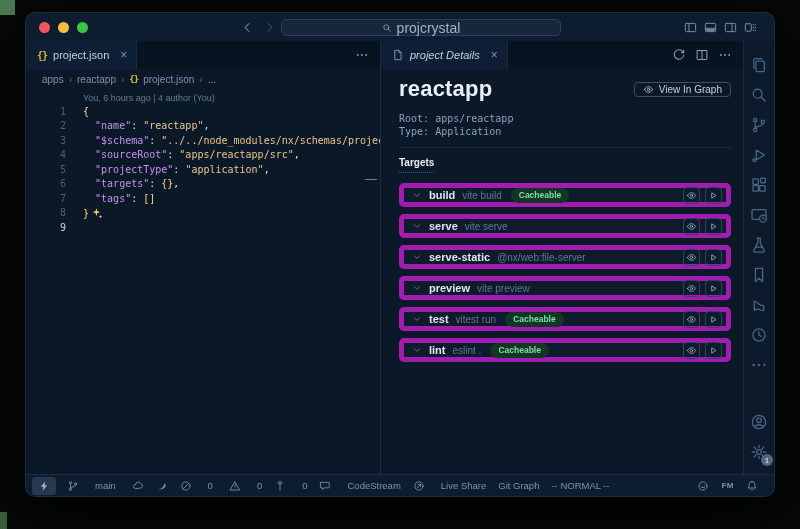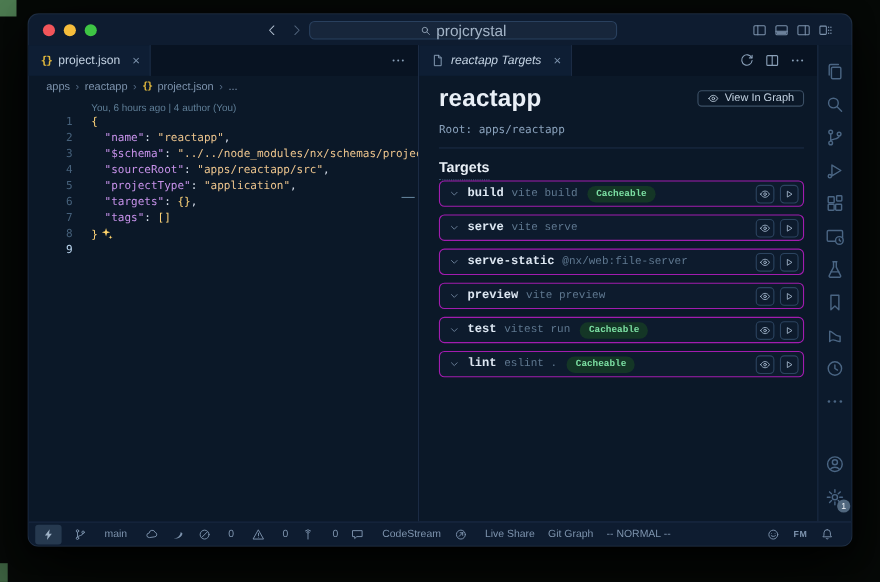--- a/index.html
+++ b/index.html
@@ -73,24 +73,24 @@
   
   .panel { flex:1; padding:4px 12px 0 18px; overflow:hidden; }
   .panel-head { height:32px; display:flex; align-items:center; }
   .panel-head h1 { font-size:22px; font-weight:bold; color:#e9eff6; letter-spacing:.2px; }
   .vig-btn { margin-left:auto; display:flex; align-items:center; gap:5px; background:transparent;
     border:1px solid #3c5066; border-radius:4px; padding:1px 8px; font-size:10px; color:#c3d2e2;
     font-family:"Liberation Sans",sans-serif; }
   .vig-btn .ic { width:11px; height:11px; }
   .meta { margin-top:7px; font-family:"DejaVu Sans Mono",monospace; font-size:10px; line-height:13px; color:#8aa2bc; }
   .panel-div { border-top:1px solid var(--border,#1b2b44); margin:9px 0 9px; }
-  .targets-h { font-size:13px; font-weight:bold; color:#e9eff6; width:fit-content; padding-bottom:4px;
-    border-bottom:1px dotted #3b5470; }
+  .targets-h { font-size:10px; font-weight:bold; color:#e9eff6; width:fit-content; padding-bottom:4px;
+    border-bottom:1px dotted #3b5470; margin-bottom:10px; }
   .trow { display:flex; align-items:center; height:24px; margin-bottom:7px; padding:0 4px 0 7px;
-    background:#0d1b2d; border:1px solid #a21caf; border-radius:5px;font-family:Liberation Mono, monospace; }
+    background:#0d1b2d; border:5px solid #a21caf; border-radius:5px; }
   .trow .chev { width:12px; height:12px; color:#6b8099; }
   .trow .tname { font-size:11px; font-weight:bold; color:#dde7f2; margin:0 7px 0 6px; }
   .trow .tcmd { font-size:10px; color:#5f7890; }
   .trow .badge { margin-left:9px; background:var(--badge-bg,#143626); color:var(--badge-text,#7ce0a3);
     font-size:8.5px; font-weight:bold; padding:2.5px 8px; border-radius:9px; }
   .trow .acts { margin-left:auto; display:flex; gap:5px; }
   .abtn { width:17px; height:17px; border:1px solid #2c4460; border-radius:4px; background:transparent;
     display:grid; place-items:center; color:#a4b8cd; padding:0; }
   .abtn .ic { width:11px; height:11px; }
 
@@ -264,21 +264,21 @@
 
     <div class="egroup right">
       <div class="tabs">
         <div class="tab italic">
           <span class="ic">
               <svg viewBox="0 0 16 16" fill="none" stroke="currentColor" stroke-width="1.15" stroke-linecap="round" stroke-linejoin="round">
                 <path d="M4.3 1.7h4.9l2.9 2.9v9.7H4.3z"></path>
                 <path d="M9 1.7v3.1h3.1"></path>
               </svg>
             </span>
-          <span class="lbl">reactapp Targets</span>
+          <span class="lbl">project Details</span>
           <span class="close">×</span>
         </div>
         <div class="tab-actions">
             <span class="ic">
               <svg viewBox="0 0 16 16" fill="none" stroke="currentColor" stroke-width="1.15" stroke-linecap="round" stroke-linejoin="round">
                 <path d="M12.9 5.1A5.4 5.4 0 1 0 13.4 8"></path>
                 <path d="M13.4 2.5v2.8h-2.8"></path>
               </svg>
             </span>
             <span class="ic">
@@ -304,20 +304,21 @@
                 <svg viewBox="0 0 16 16" fill="none" stroke="currentColor" stroke-width="1.15" stroke-linecap="round" stroke-linejoin="round">
                   <path d="M2.2 8C3.7 5.2 5.8 3.9 8 3.9S12.3 5.2 13.8 8C12.3 10.8 10.2 12.1 8 12.1S3.7 10.8 2.2 8z"></path>
                   <circle cx="8" cy="8" r="1.75"></circle>
                 </svg>
               </span>
             <span>View In Graph</span>
           </button>
         </div>
         <div class="meta">
           <div><span>Root:</span> <span>apps/reactapp</span></div>
+          <div><span>Type:</span> <span>Application</span></div>
         </div>
         <div class="panel-div"></div>
         <h2 class="targets-h">Targets</h2>
         <div>
             <div class="trow">
               <span class="ic chev">
                 <svg viewBox="0 0 16 16" fill="none" stroke="currentColor" stroke-width="1.15" stroke-linecap="round" stroke-linejoin="round">
                   <path d="M4.6 6.4L8 9.8l3.4-3.4"></path>
                 </svg>
               </span>

